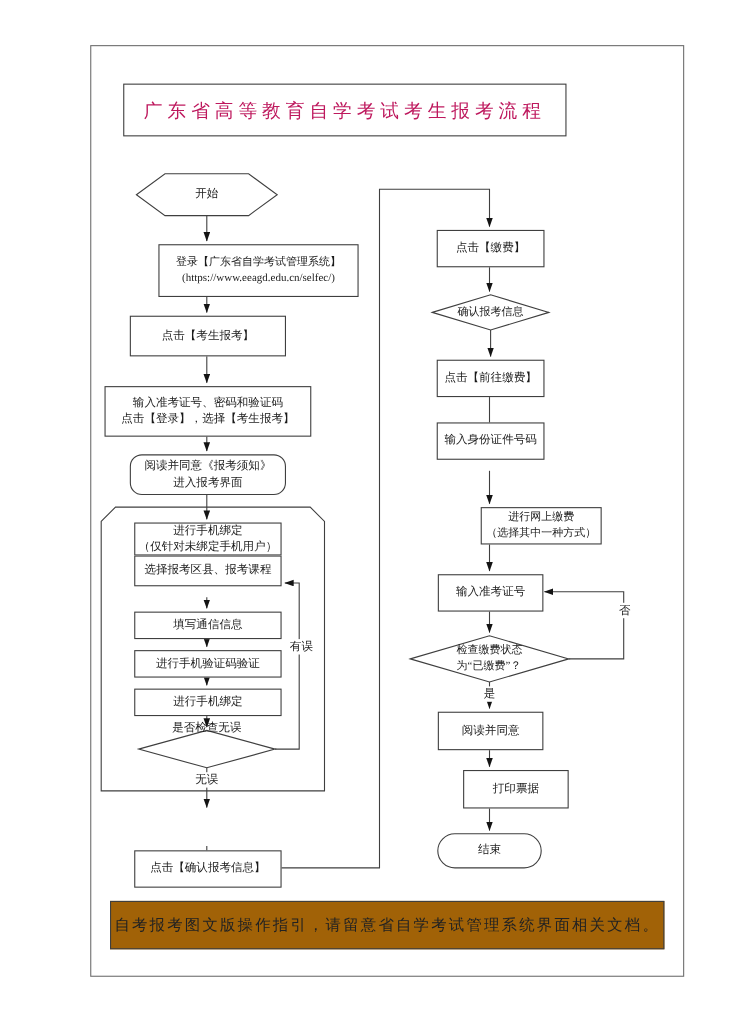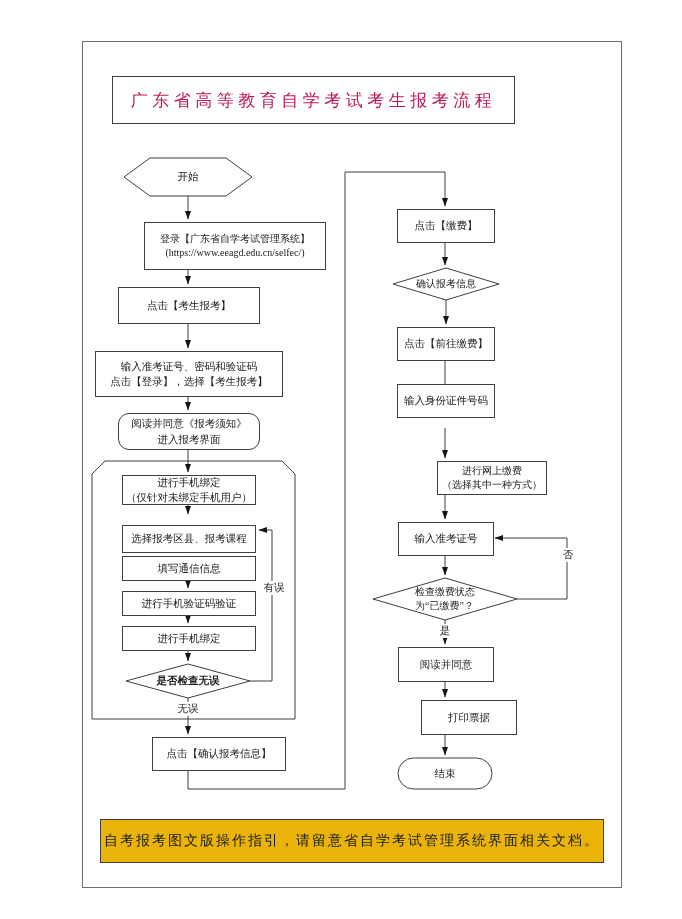--- a/index.html
+++ b/index.html
@@ -13,21 +13,21 @@
     border:1px solid #6e6e6e;background:#fff;
   }
   .title-box{
     position:absolute;left:112px;top:76px;width:401px;height:46px;
     border:1px solid #3f3f3f;display:flex;align-items:center;justify-content:center;
     font-size:17px;letter-spacing:4.5px;color:#be185d;background:#fff;
   }
   .footer-box{
     position:absolute;left:100px;top:819px;width:502px;height:42px;
     border:1px solid #3f3f3f;display:flex;align-items:center;justify-content:center;
-    font-size:14px;letter-spacing:2px;color:#222;background:#eab308;
+    font-size:14px;letter-spacing:2px;color:#222;background:#a16207;
   }
   svg.flow{position:absolute;left:0;top:0;width:682px;height:919px;}
   .node{
     position:absolute;border:1px solid #3f3f3f;background:#fff;
     display:flex;align-items:center;justify-content:center;
     text-align:center;white-space:pre-line;
     font-size:10.5px;line-height:1.45;color:#1a1a1a;
   }
   .node.sm{font-size:10px;margin-left:46px;}
   .ctext{
@@ -96,28 +96,28 @@
 <div class="ctext" style="left:188px;top:177px;">开始</div>
 <div class="node sm" style="left:98px;top:222px;width:180px;height:46px;">登录【广东省自学考试管理系统】
 (https://www.eeagd.edu.cn/selfec/)</div>
 <div class="node" style="left:118px;top:287px;width:140px;height:35px;">点击【考生报考】</div>
 <div class="node" style="left:95px;top:351px;width:186px;height:44px;">输入准考证号、密码和验证码
 点击【登录】，选择【考生报考】</div>
 <div class="node" style="left:118px;top:413px;width:140px;height:35px;border-radius:11px;">阅读并同意《报考须知》
 进入报考界面</div>
 <div class="node" style="left:122px;top:475px;width:132px;height:28px;">进行手机绑定
 （仅针对未绑定手机用户）</div>
-<div class="node" style="left:122px;top:525px;width:132px;height:26px;">选择报考区县、报考课程</div>
+<div class="node" style="left:122px;top:505px;width:132px;height:26px;">选择报考区县、报考课程</div>
 <div class="node" style="left:122px;top:556px;width:132px;height:23px;">填写通信信息</div>
 <div class="node" style="left:122px;top:591px;width:132px;height:23px;">进行手机验证码验证</div>
 <div class="node" style="left:122px;top:626px;width:132px;height:23px;">进行手机绑定</div>
-<div class="ctext" style="left:188px;top:681px;font-weight:bold;">是否检查无误</div>
+<div class="ctext" style="left:188px;top:663px;">是否检查无误</div>
 <div class="edge-label" style="left:188px;top:709px;">无误</div>
 <div class="edge-label" style="left:274px;top:588px;">有误</div>
-<div class="node" style="left:122px;top:737px;width:132px;height:32px;margin-left:30px;">点击【确认报考信息】</div>
+<div class="node" style="left:122px;top:773px;width:132px;height:32px;">点击【确认报考信息】</div>
 
 <div class="node" style="left:397px;top:209px;width:96px;height:32px;">点击【缴费】</div>
 <div class="ctext" style="left:446px;top:284px;font-size:10px;">确认报考信息</div>
 <div class="node" style="left:397px;top:327px;width:96px;height:32px;">点击【前往缴费】</div>
 <div class="node" style="left:397px;top:384px;width:96px;height:32px;">输入身份证件号码</div>
 <div class="node sm" style="left:391px;top:461px;width:108px;height:32px;">进行网上缴费
 （选择其中一种方式）</div>
 <div class="node" style="left:398px;top:522px;width:94px;height:32px;">输入准考证号</div>
 <div class="ctext" style="left:445px;top:599px;font-size:10px;">检查缴费状态
 为“已缴费”？</div>

